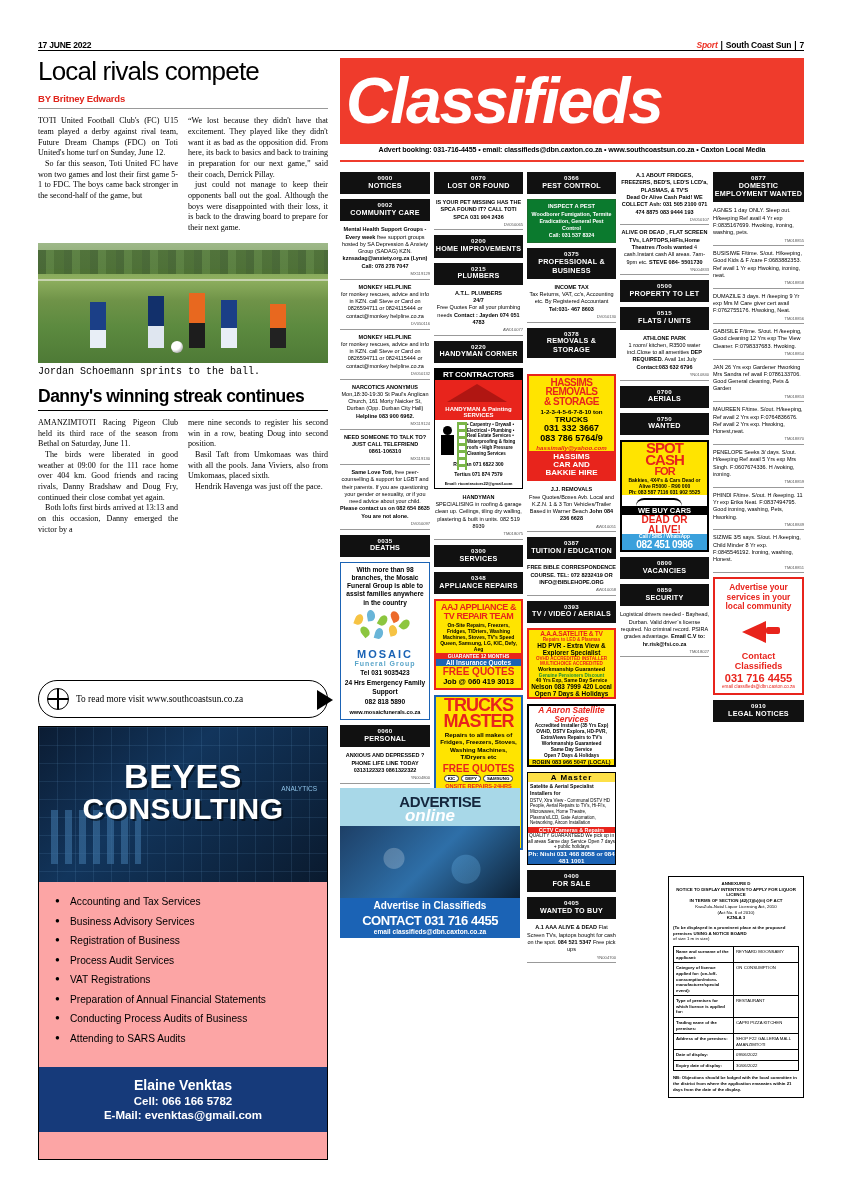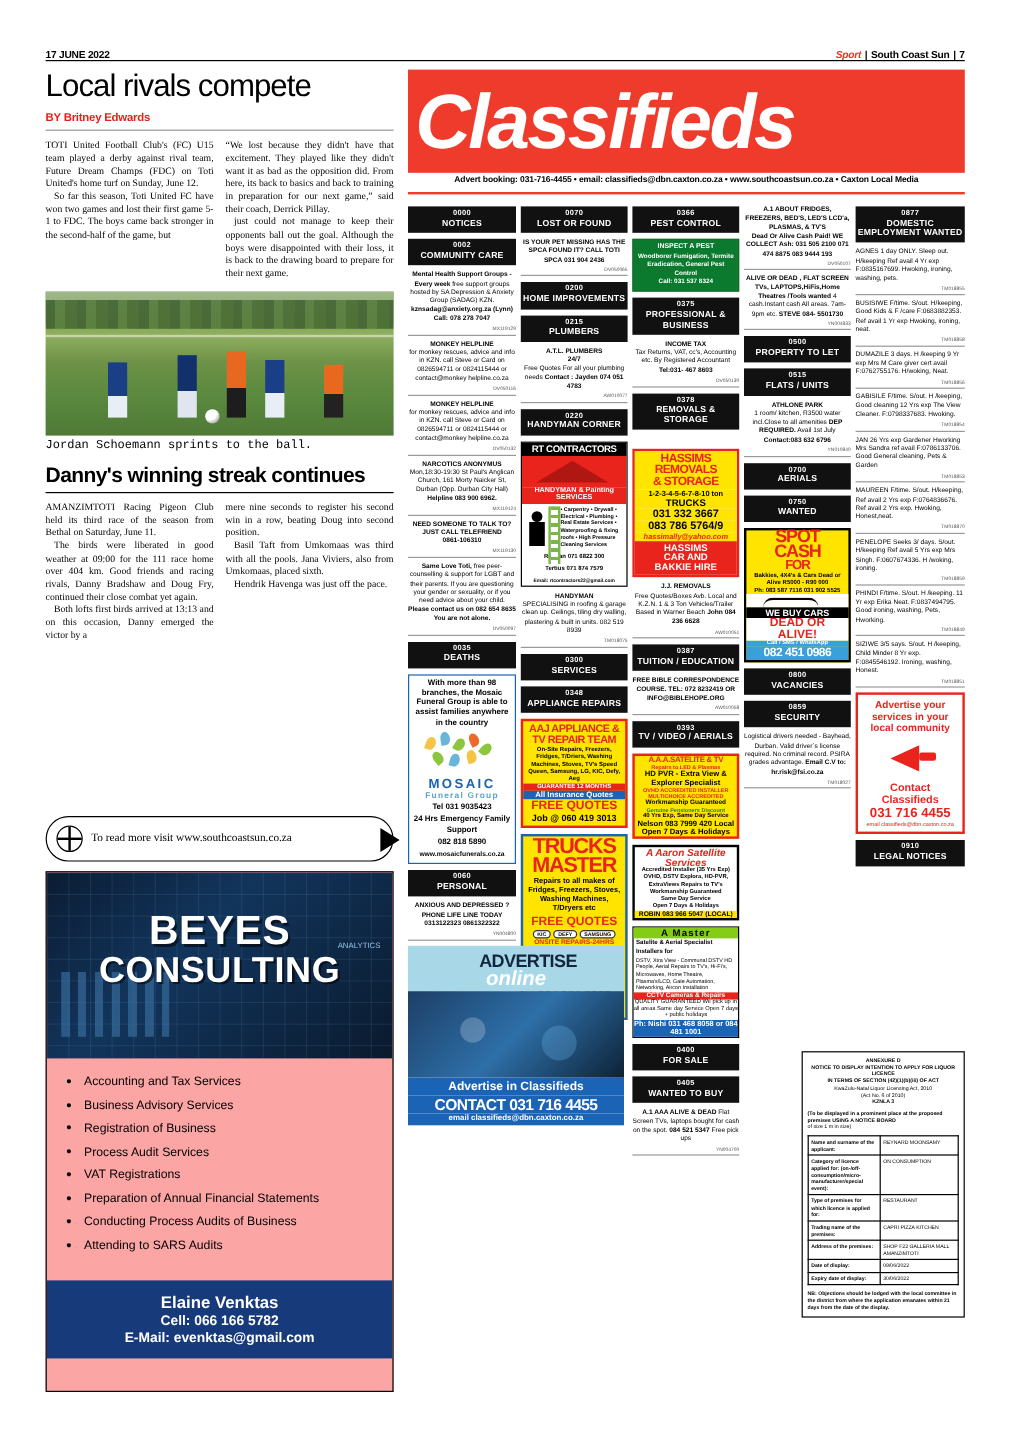--- a/index.html
+++ b/index.html
@@ -197,21 +197,21 @@
   .aaa-sat .b { font-weight:bold; font-size:6.4px; line-height:1.15;}
   .aaa-sat .g { color:#1b8f3a; font-size:4.6px; font-weight:bold;}
   .aaa-sat .n { font-weight:bold; font-size:6.4px;}
 
   .aaron { border:2px solid #000; margin-bottom:5px; text-align:center; background:#fff;}
   .aaron .h { color:#e8241c; font-style:italic; font-weight:bold; font-size:8.4px; line-height:1;}
   .aaron .s { font-size:4.8px; line-height:1.25; font-weight:bold;}
   .aaron .y { background:#ffe400; font-size:5.6px; font-weight:bold;}
 
   .amaster { border:1px solid #000; margin-bottom:5px; background:#fff;}
-  .amaster .h { background:#84cc16; font-weight:bold; font-size:8px; text-align:center; letter-spacing:1px;}
+  .amaster .h { background:#fde047; font-weight:bold; font-size:8px; text-align:center; letter-spacing:1px;}
   .amaster .s { font-size:5.1px; font-weight:bold; line-height:1.25; padding:1px 2px;}
   .amaster .cc { background:#e8241c; color:#fff; font-size:5.4px; font-weight:bold; text-align:center;}
   .amaster .q { font-size:4.8px; text-align:center; line-height:1.2;}
   .amaster .pn { background:#1b63b5; color:#fff; font-size:6.2px; font-weight:bold; text-align:center;}
 
   .mosaic { border:1.6px solid #1b63b5; margin-bottom:5px; text-align:center; background:#fff; padding:3px 2px;}
   .mosaic .t { font-weight:bold; font-size:6.6px; line-height:1.25;}
   .mosaic .leaf { height:36px; position:relative; margin:3px 0;}
   .mosaic .leaf span { position:absolute; width:8px; height:11px; border-radius:50% 50% 50% 0; }
   .mosaic .lg { color:#1b63b5; font-weight:bold; font-size:11px; letter-spacing:2px; line-height:1;}

